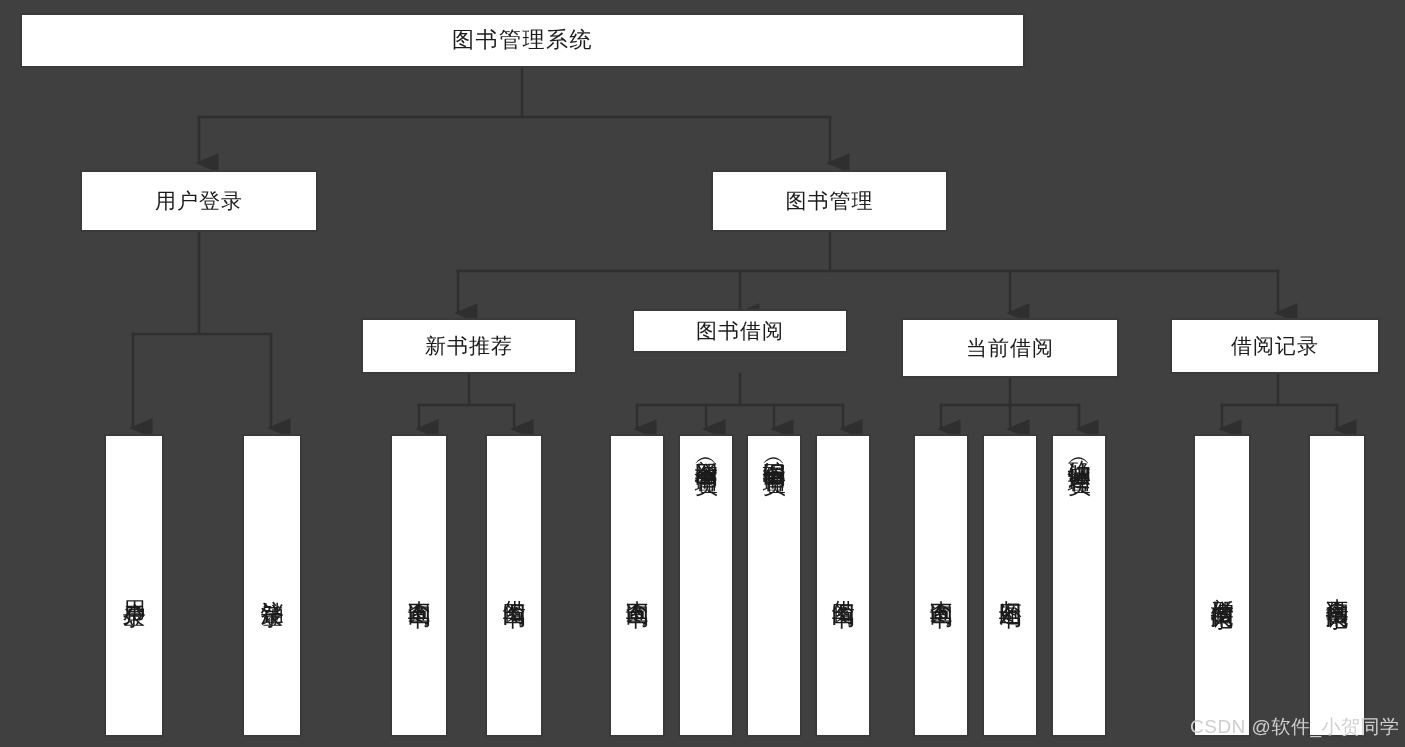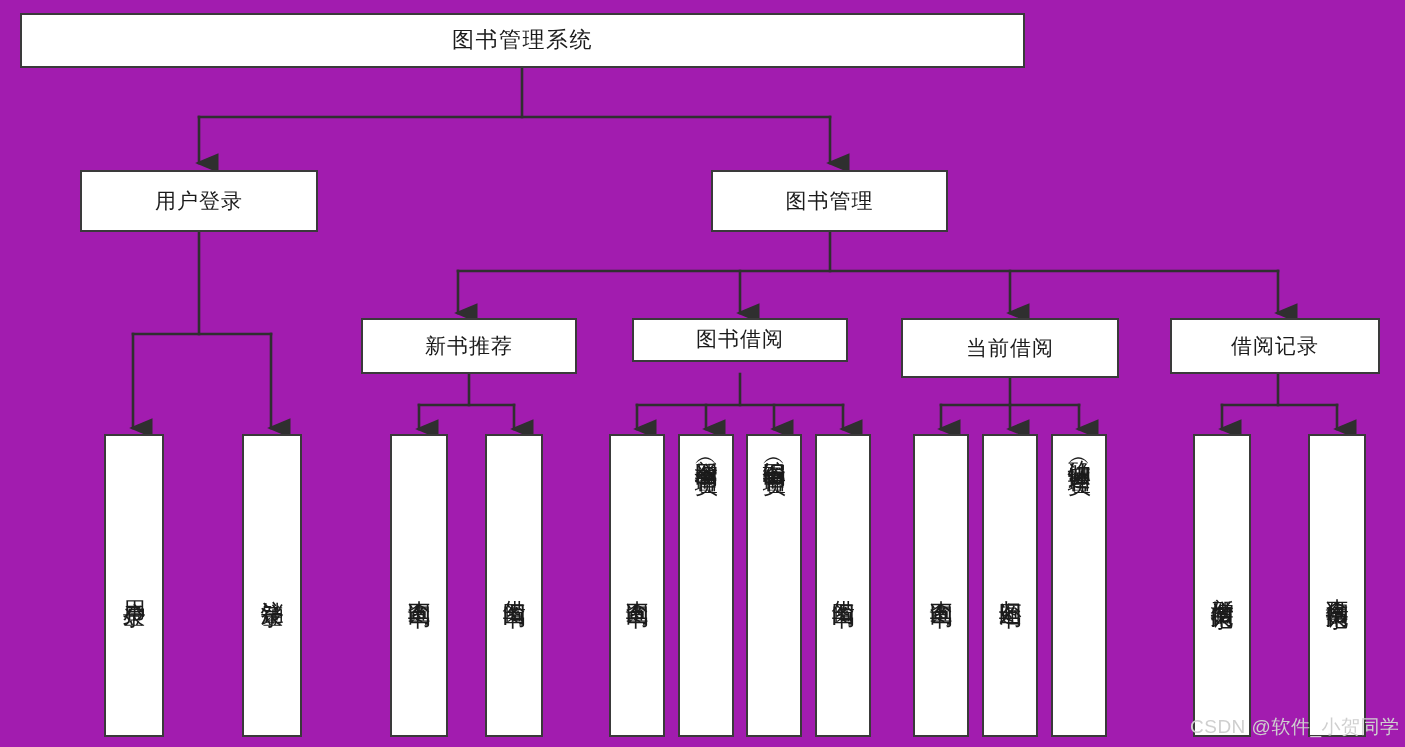--- a/index.html
+++ b/index.html
@@ -7,21 +7,21 @@
     padding: 0;
     background: #ffffff;
   }
   body {
     font-family: "Liberation Sans", "DejaVu Sans", sans-serif;
   }
   #diagram-root {
     position: relative;
     width: 1405px;
     height: 747px;
-    background: #a21caf;
+    background: #404040;
     overflow: hidden;
   }
   #connector-layer {
     position: absolute;
     left: 0;
     top: 0;
     width: 1405px;
     height: 747px;
     pointer-events: none;
   }
@@ -141,21 +141,21 @@
   <div class="node h-node" style="left:80px; top:170px; width:238px; height:62px;">
     <span class="node-label">用户登录</span>
   </div>
   <div class="node h-node" style="left:361px; top:318px; width:216px; height:56px;">
     <span class="node-label">新书推荐</span>
   </div>
 
   <div class="node h-node" style="left:711px; top:170px; width:237px; height:62px;">
     <span class="node-label">图书管理</span>
   </div>
-  <div class="node h-node" style="left:632px; top:318px; width:216px; height:44px;font-family:Liberation Serif, serif;">
+  <div class="node h-node" style="left:632px; top:309px; width:216px; height:44px;">
     <span class="node-label">图书借阅</span>
   </div>
   <div class="node h-node" style="left:901px; top:318px; width:218px; height:60px;">
     <span class="node-label">当前借阅</span>
   </div>
   <div class="node h-node" style="left:1170px; top:318px; width:210px; height:56px;">
     <span class="node-label">借阅记录</span>
   </div>
 
   <div class="node leaf centered" style="left:104px; top:434px; width:60px; height:303px;">

